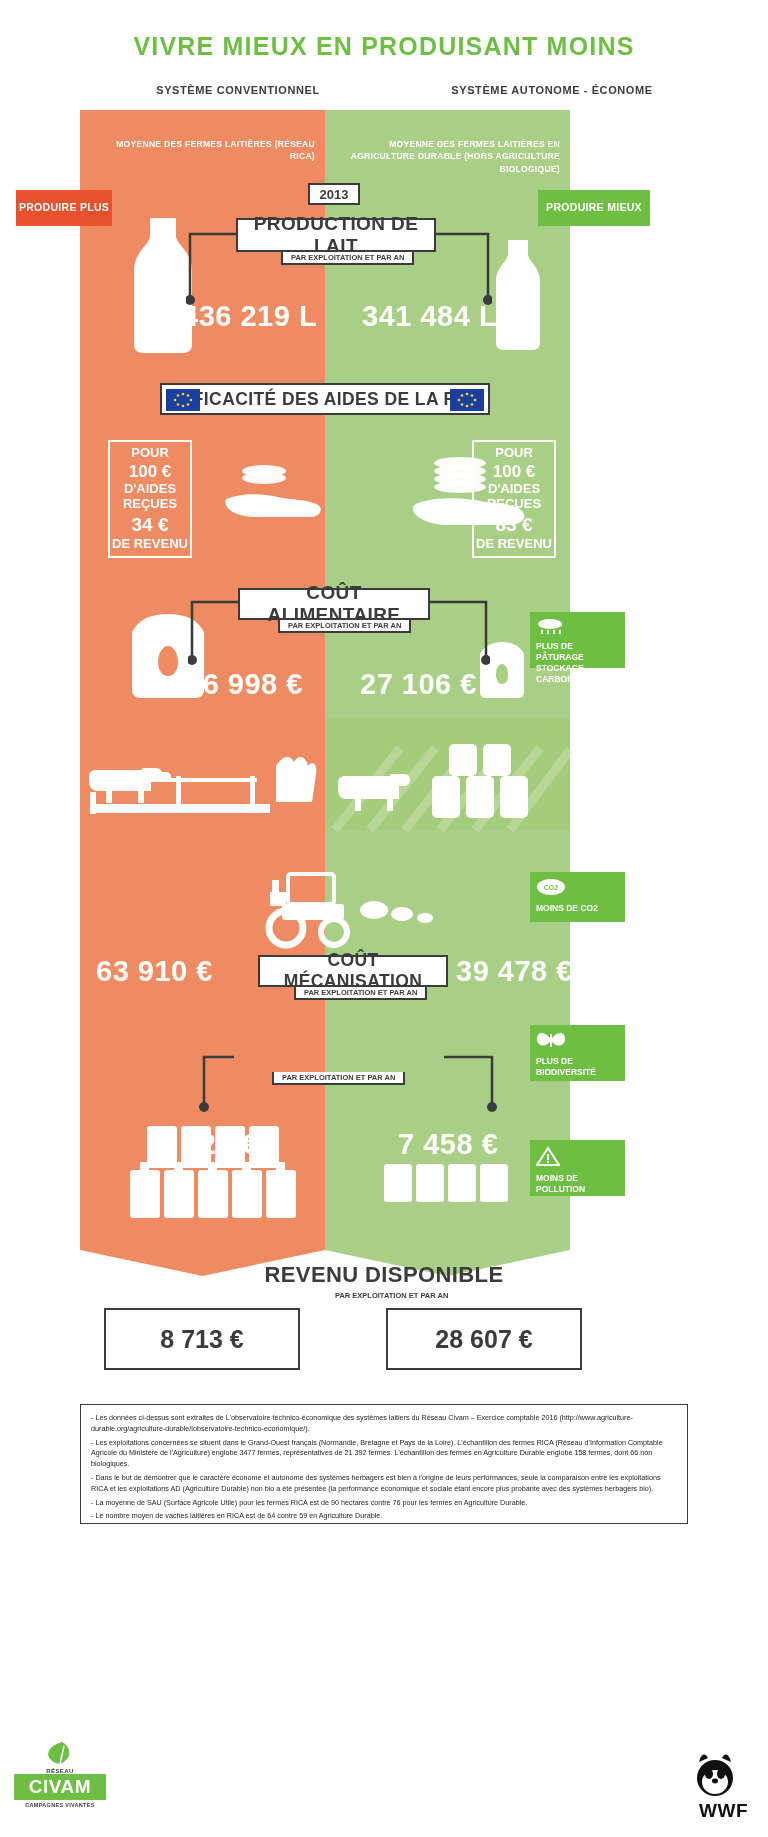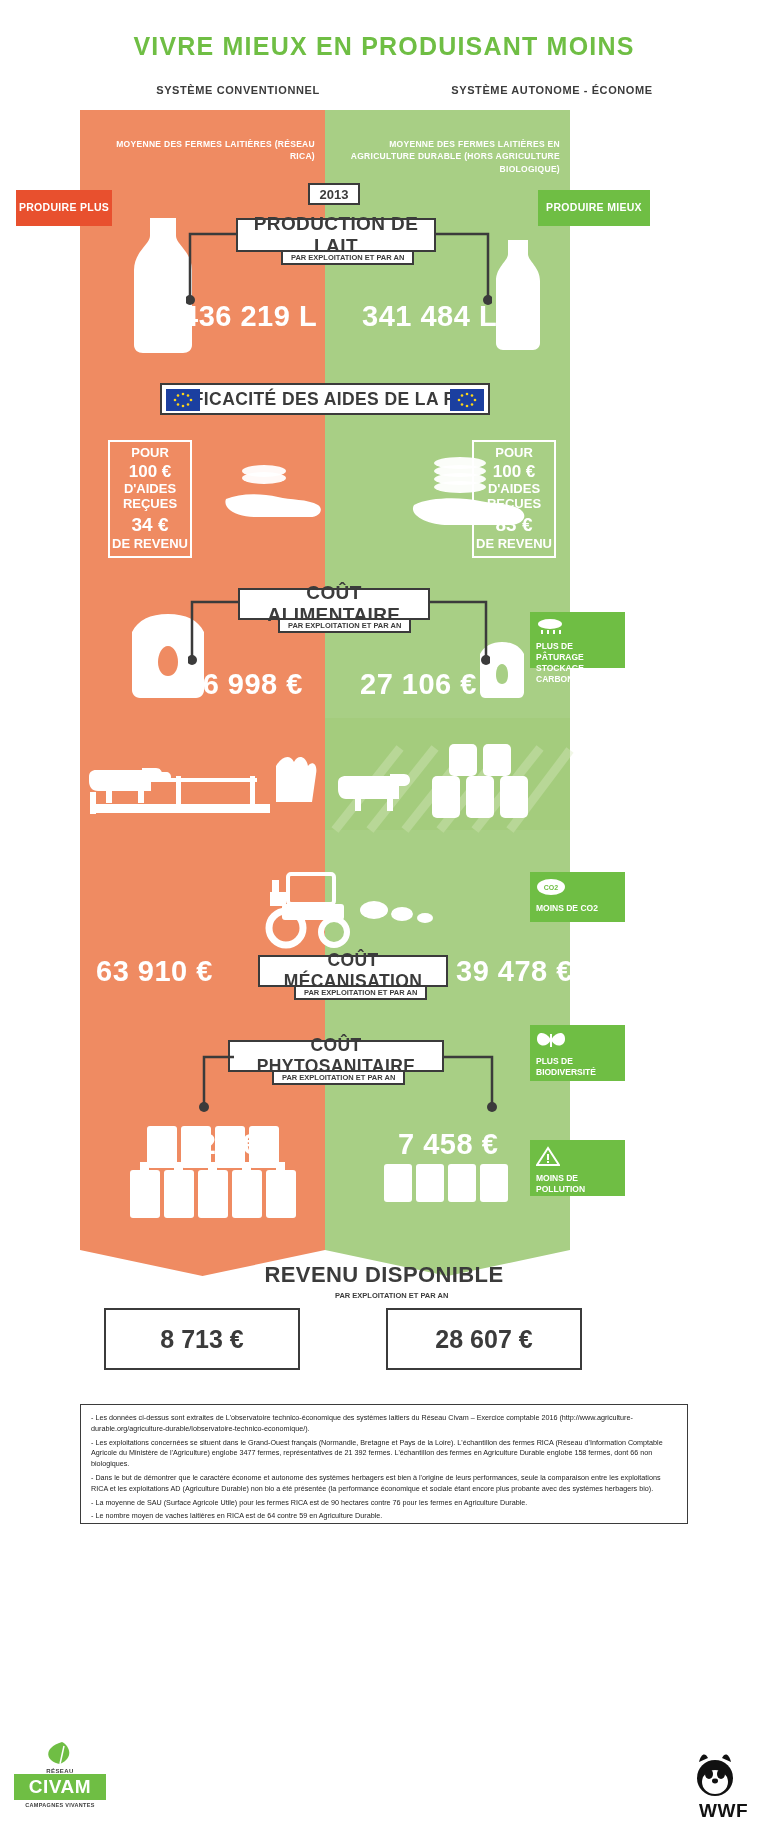--- a/index.html
+++ b/index.html
@@ -379,23 +379,20 @@
   </svg>
 
   <div class="banner" style="left:258px; top:955px; width:190px; height:32px;">
     <span class="b-title" style="font-size:17.5px">COÛT MÉCANISATION</span>
   </div>
   <div class="b-sub-strip" style="left:294px; top:987px;">PAR EXPLOITATION ET PAR AN</div>
 
   <div class="bignum" style="left:96px;  top:955px;">63 910 €</div>
   <div class="bignum" style="left:456px; top:955px;">39 478 €</div>
 
-  <div class="banner" style="left:228px; top:1040px; width:216px; height:32px;">
-    <span class="b-title" style="font-size:17.5px">COÛT PHYTOSANITAIRE</span>
-  </div>
   <div class="b-sub-strip" style="left:272px; top:1072px;">PAR EXPLOITATION ET PAR AN</div>
 
   <svg class="connector" style="left:190px; top:1055px;" width="46" height="62">
     <path d="M44 2 H14 V48" stroke="#3b3b3b" stroke-width="2.5" fill="none"></path>
     <circle cx="14" cy="52" r="5" fill="#3b3b3b"></circle>
   </svg>
   <svg class="connector" style="left:442px; top:1055px;" width="60" height="62">
     <path d="M2 2 H50 V48" stroke="#3b3b3b" stroke-width="2.5" fill="none"></path>
     <circle cx="50" cy="52" r="5" fill="#3b3b3b"></circle>
   </svg>

